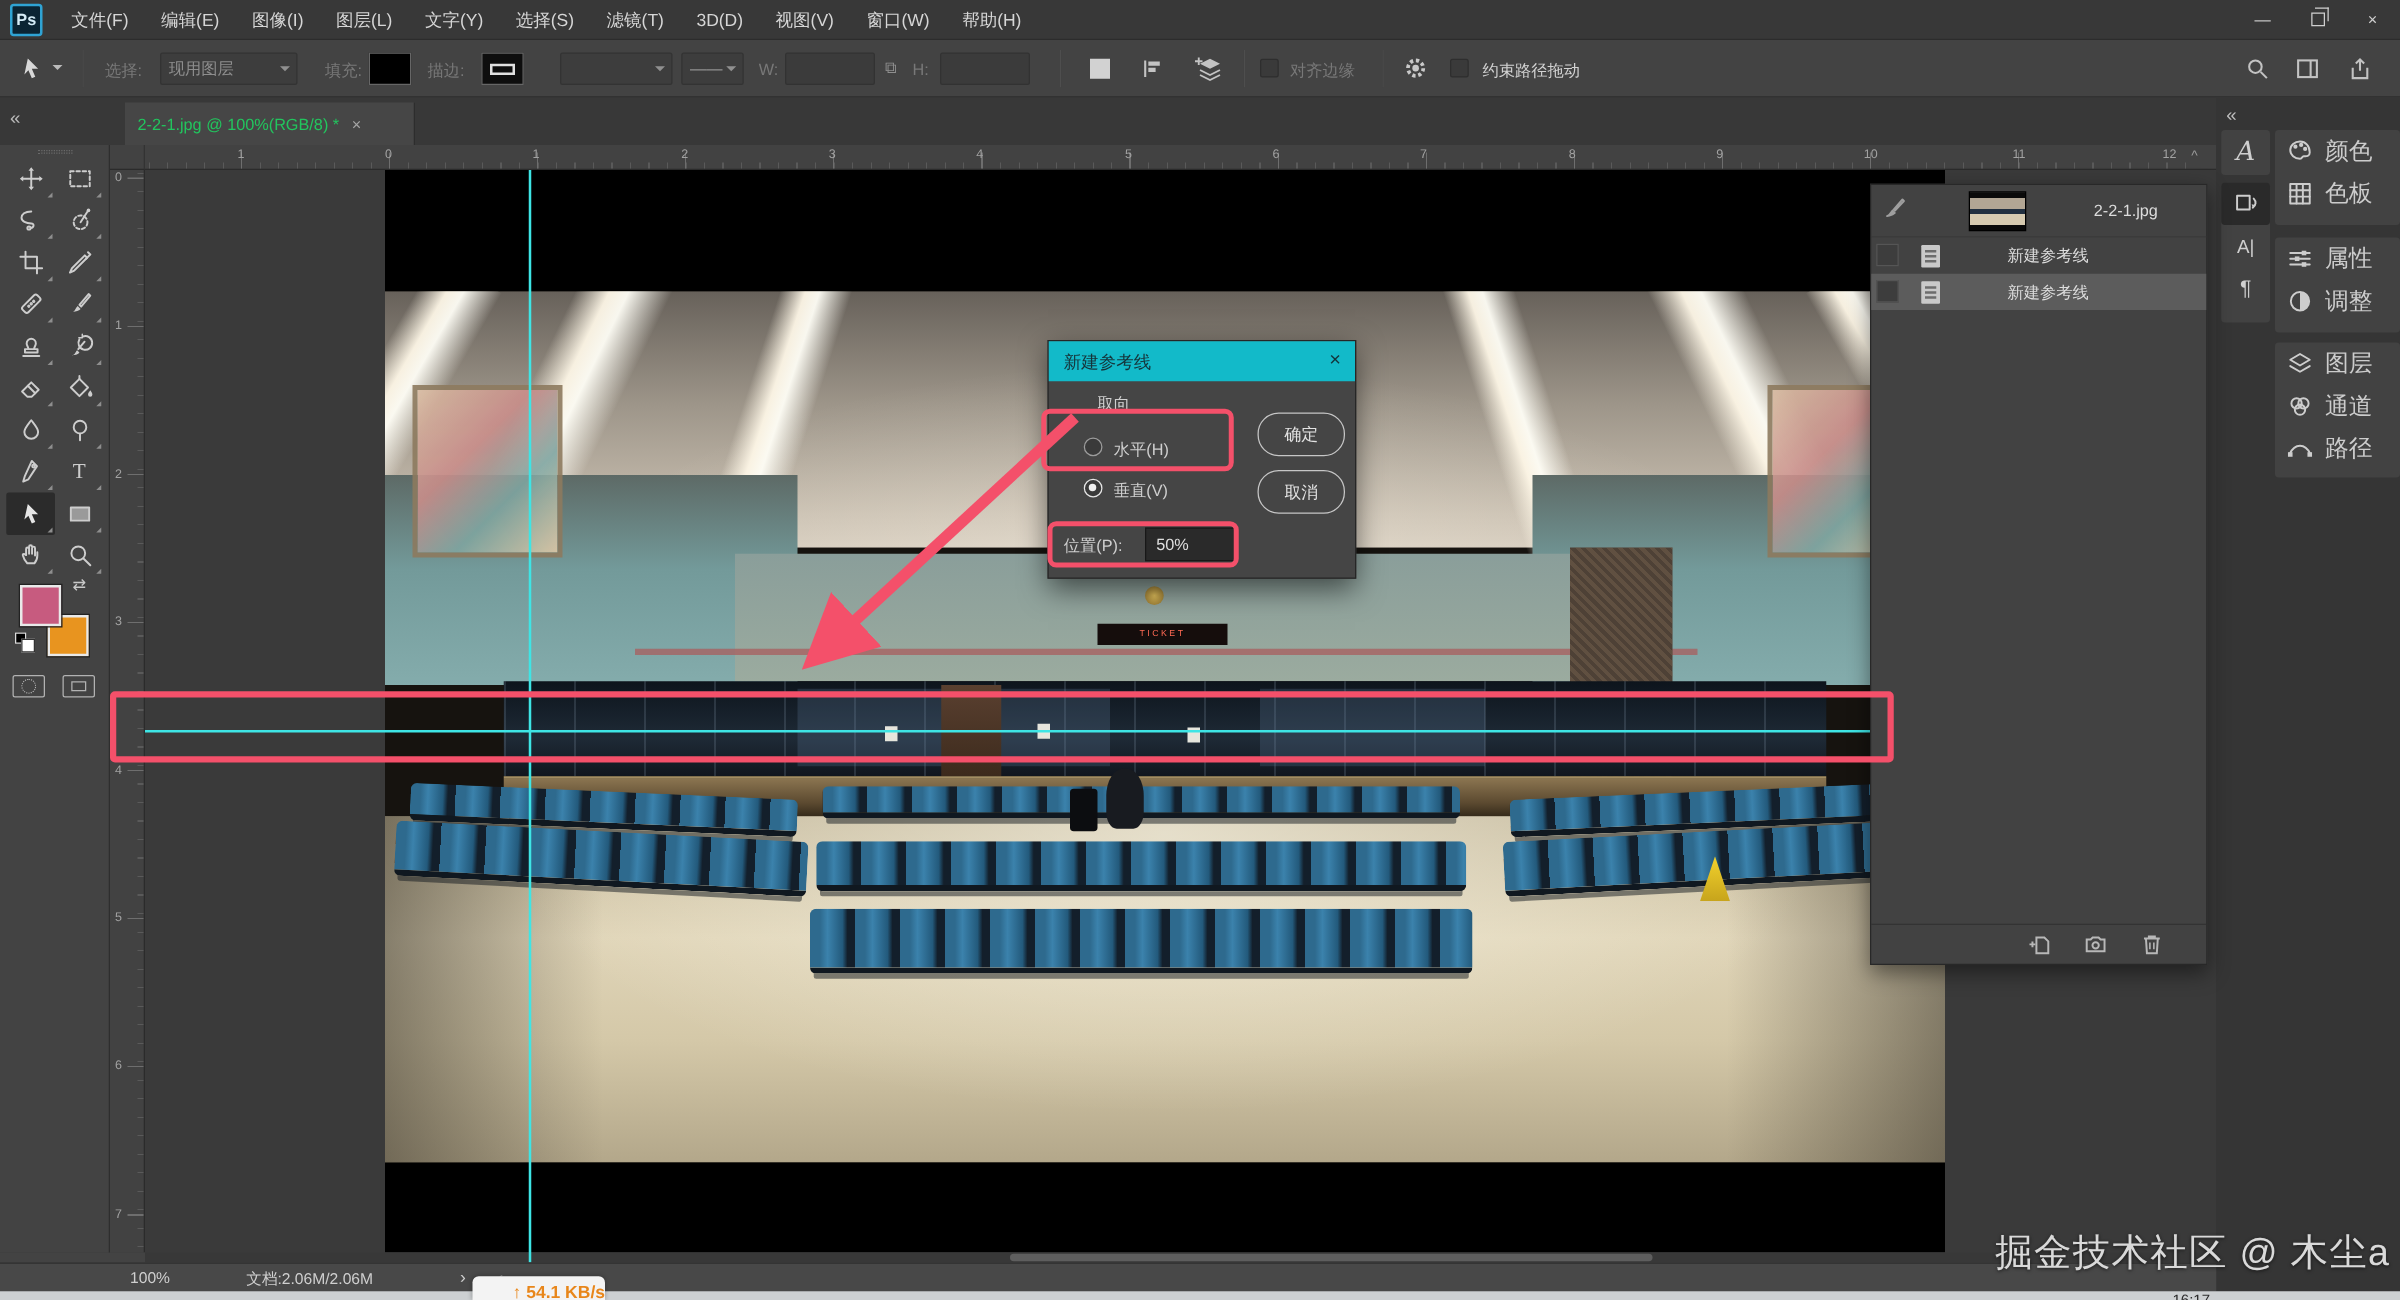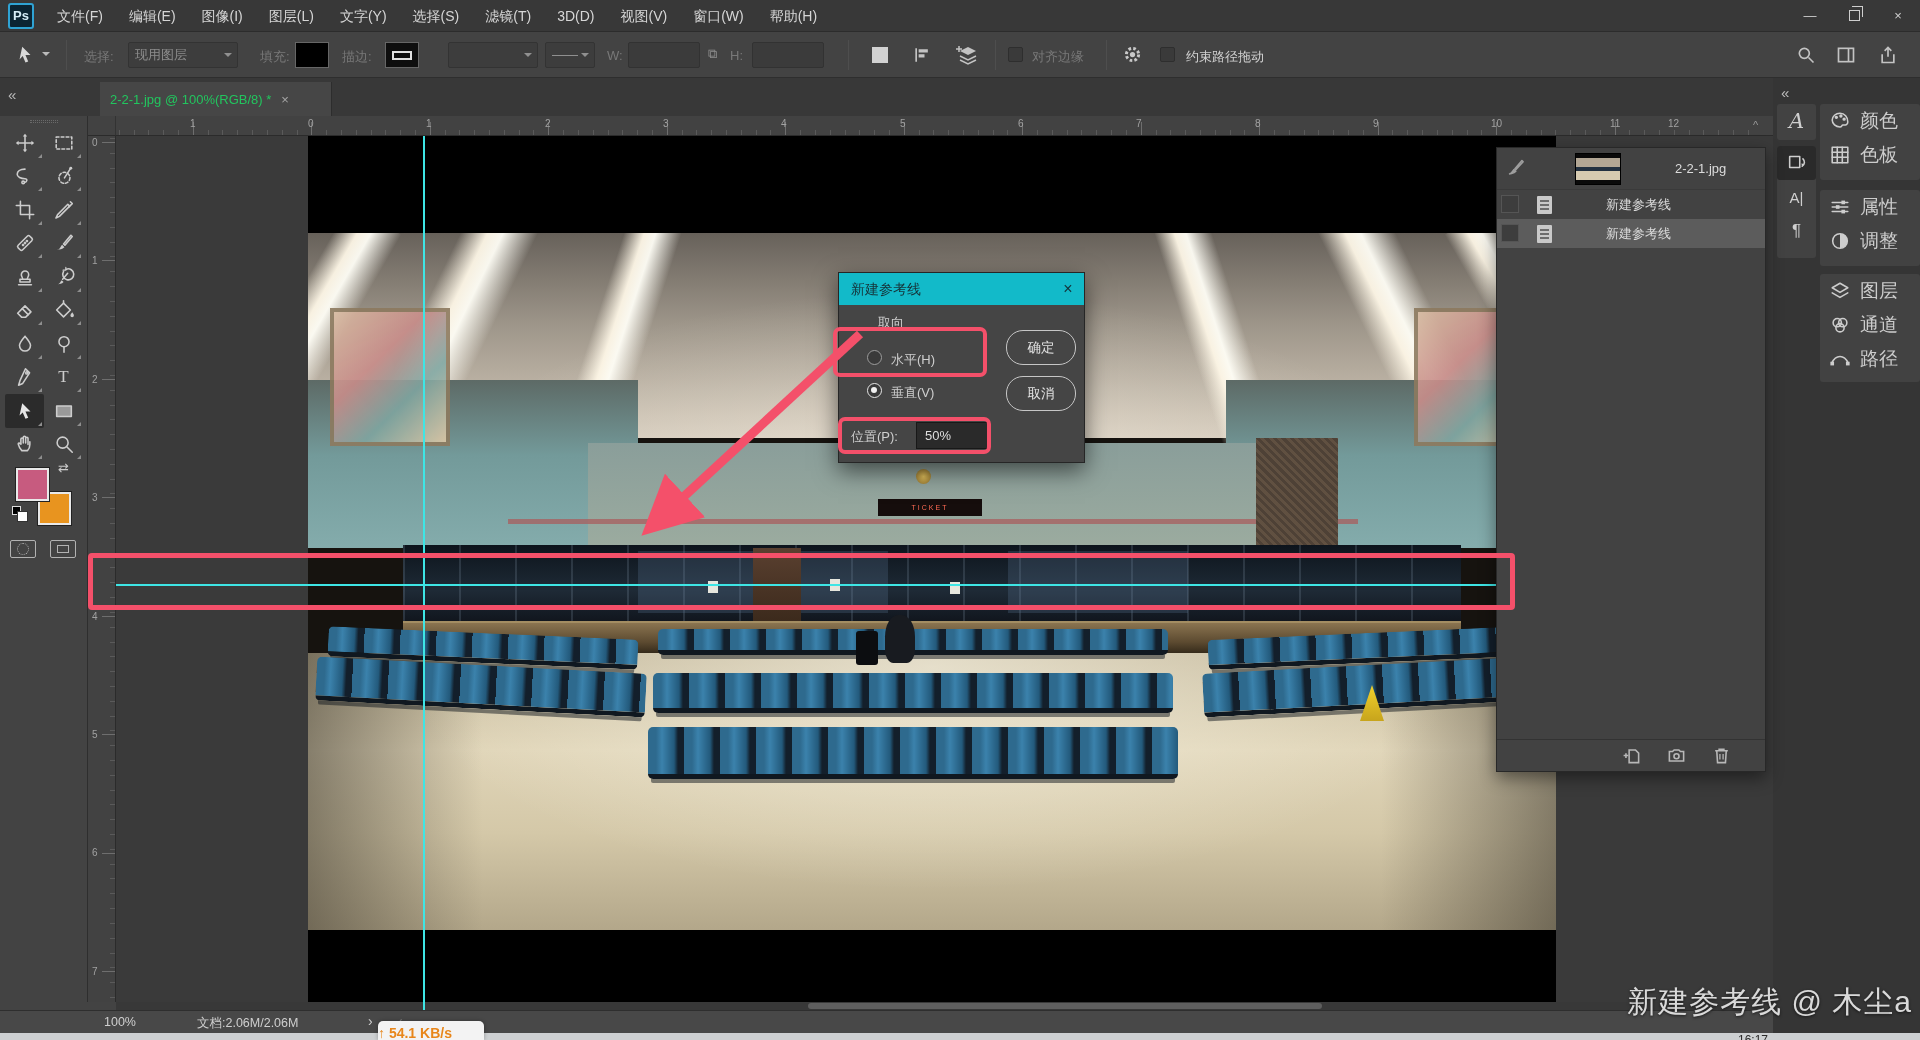--- a/index.html
+++ b/index.html
@@ -152,21 +152,21 @@
 
   
   #statusbar { left:0; top:1010px; width:1773px; height:23px; background:#484848; border-top:1px solid #2e2e2e; z-index:30; }
   #statusbar .zoom { position:absolute; left:104px; top:4px; color:#cfcfcf; font-size:12.5px; }
   #statusbar .docinfo { position:absolute; left:197px; top:4px; color:#cfcfcf; font-size:12.5px; }
   #statusbar .chev { position:absolute; left:368px; top:2px; color:#cfcfcf; font-size:14px; }
   #statusbar .chev2 { position:absolute; left:398px; top:2px; color:#7c7c7c; font-size:14px; }
   #bottomstrip { left:0; top:1033px; width:1920px; height:7px; background:#cdd0d2; overflow:hidden; z-index:55; }
   #taskbar-clock { position:absolute; left:1738px; top:0px; color:#2b2b2b; font-size:12px; }
   #net-overlay { left:378px; top:1021px; width:106px; height:19px; background:#f3f3f3; border-radius:5px 5px 0 0; box-shadow:0 0 4px rgba(0,0,0,.3); overflow:hidden; z-index:70; }
-  #net-overlay span { display:block; text-align:left; color:#e8861a; font-size:14px; font-weight:bold; margin-top:4px; }
+  #net-overlay span { display:block; text-align:right; color:#e8861a; font-size:14px; font-weight:bold; margin-top:4px; }
 
   
   .anno { position:absolute; border:5px solid #f4506a; border-radius:4px; z-index:32; }
   #anno-strip { left:88px; top:553px; width:1427px; height:57px; border-width:5px; }
   #anno-orient { left:833px; top:327px; width:154px; height:50px; border-width:4px; border-radius:7px; }
   #anno-pos { left:838px; top:417px; width:153px; height:37px; border-width:4px; border-radius:7px; }
   #arrow-svg { position:absolute; left:0; top:0; z-index:33; pointer-events:none; }
 
   #watermark { left:0; top:982px; width:1912px; text-align:right; color:#d9d9d9; font-size:30px; z-index:60;
     text-shadow:0 1px 3px rgba(0,0,0,.65), 0 0 1px #555; letter-spacing:1px; }
@@ -274,21 +274,21 @@
       <span class="hnum" style="left: 429px;">2</span>
       <span class="hnum" style="left: 547px;">3</span>
       <span class="hnum" style="left: 665px;">4</span>
       <span class="hnum" style="left: 784px;">5</span>
       <span class="hnum" style="left: 902px;">6</span>
       <span class="hnum" style="left: 1020px;">7</span>
       <span class="hnum" style="left: 1139px;">8</span>
       <span class="hnum" style="left: 1257px;">9</span>
       <span class="hnum" style="left: 1375px;">10</span>
       <span class="hnum" style="left: 1494px;">11</span>
-      <span class="hnum" style="left: 1552px;">12</span>
+      <span class="hnum" style="left: 1614px;">12</span>
     </div>
   <div id="vruler" class="abs">
       <span class="vnum" style="top: 1px;">0</span>
       <span class="vnum" style="top: 119px;">1</span>
       <span class="vnum" style="top: 238px;">2</span>
       <span class="vnum" style="top: 356px;">3</span>
       <span class="vnum" style="top: 475px;">4</span>
       <span class="vnum" style="top: 593px;">5</span>
       <span class="vnum" style="top: 711px;">6</span>
       <span class="vnum" style="top: 830px;">7</span>
@@ -667,14 +667,14 @@
   <div id="anno-pos" class="anno abs"></div>
   <svg id="arrow-svg" width="1920" height="1040">
     <defs>
       <marker id="ah" markerWidth="6.6" markerHeight="6.6" refX="5" refY="3.3" orient="auto">
         <path d="M6.6 3.3L0 0v6.6z" fill="#f4506a"></path>
       </marker>
     </defs>
     <line x1="860" y1="334" x2="652" y2="526" stroke="#f4506a" stroke-width="9" marker-end="url(#ah)"></line>
   </svg>
 
-  <div id="watermark" class="abs">新建参考线 @ 木尘a</div>
+  <div id="watermark" class="abs">掘金技术社区 @ 木尘a</div>
 </div>
 
 </body></html>

